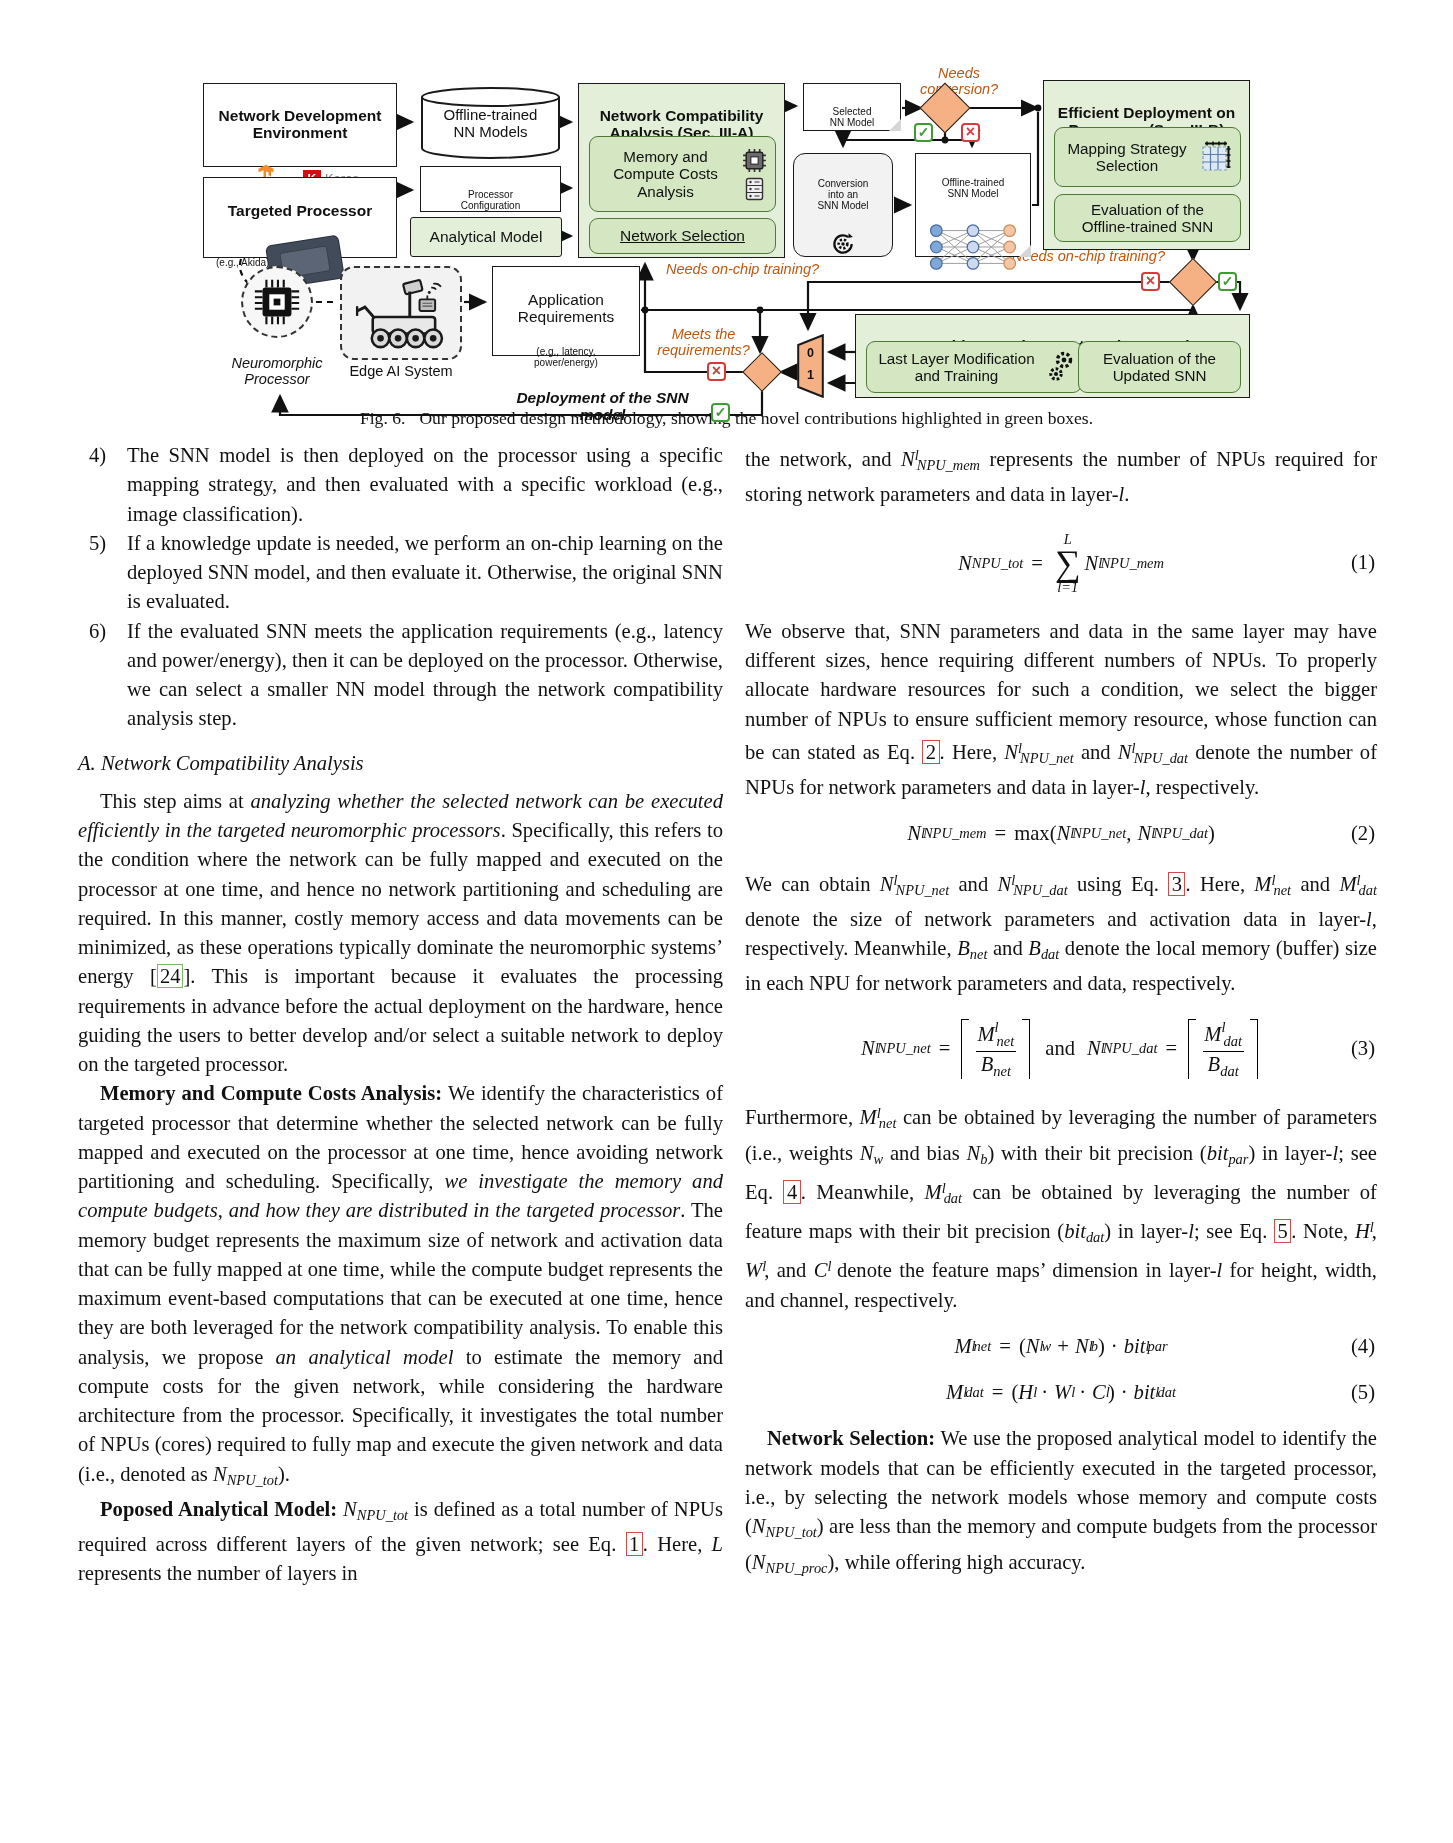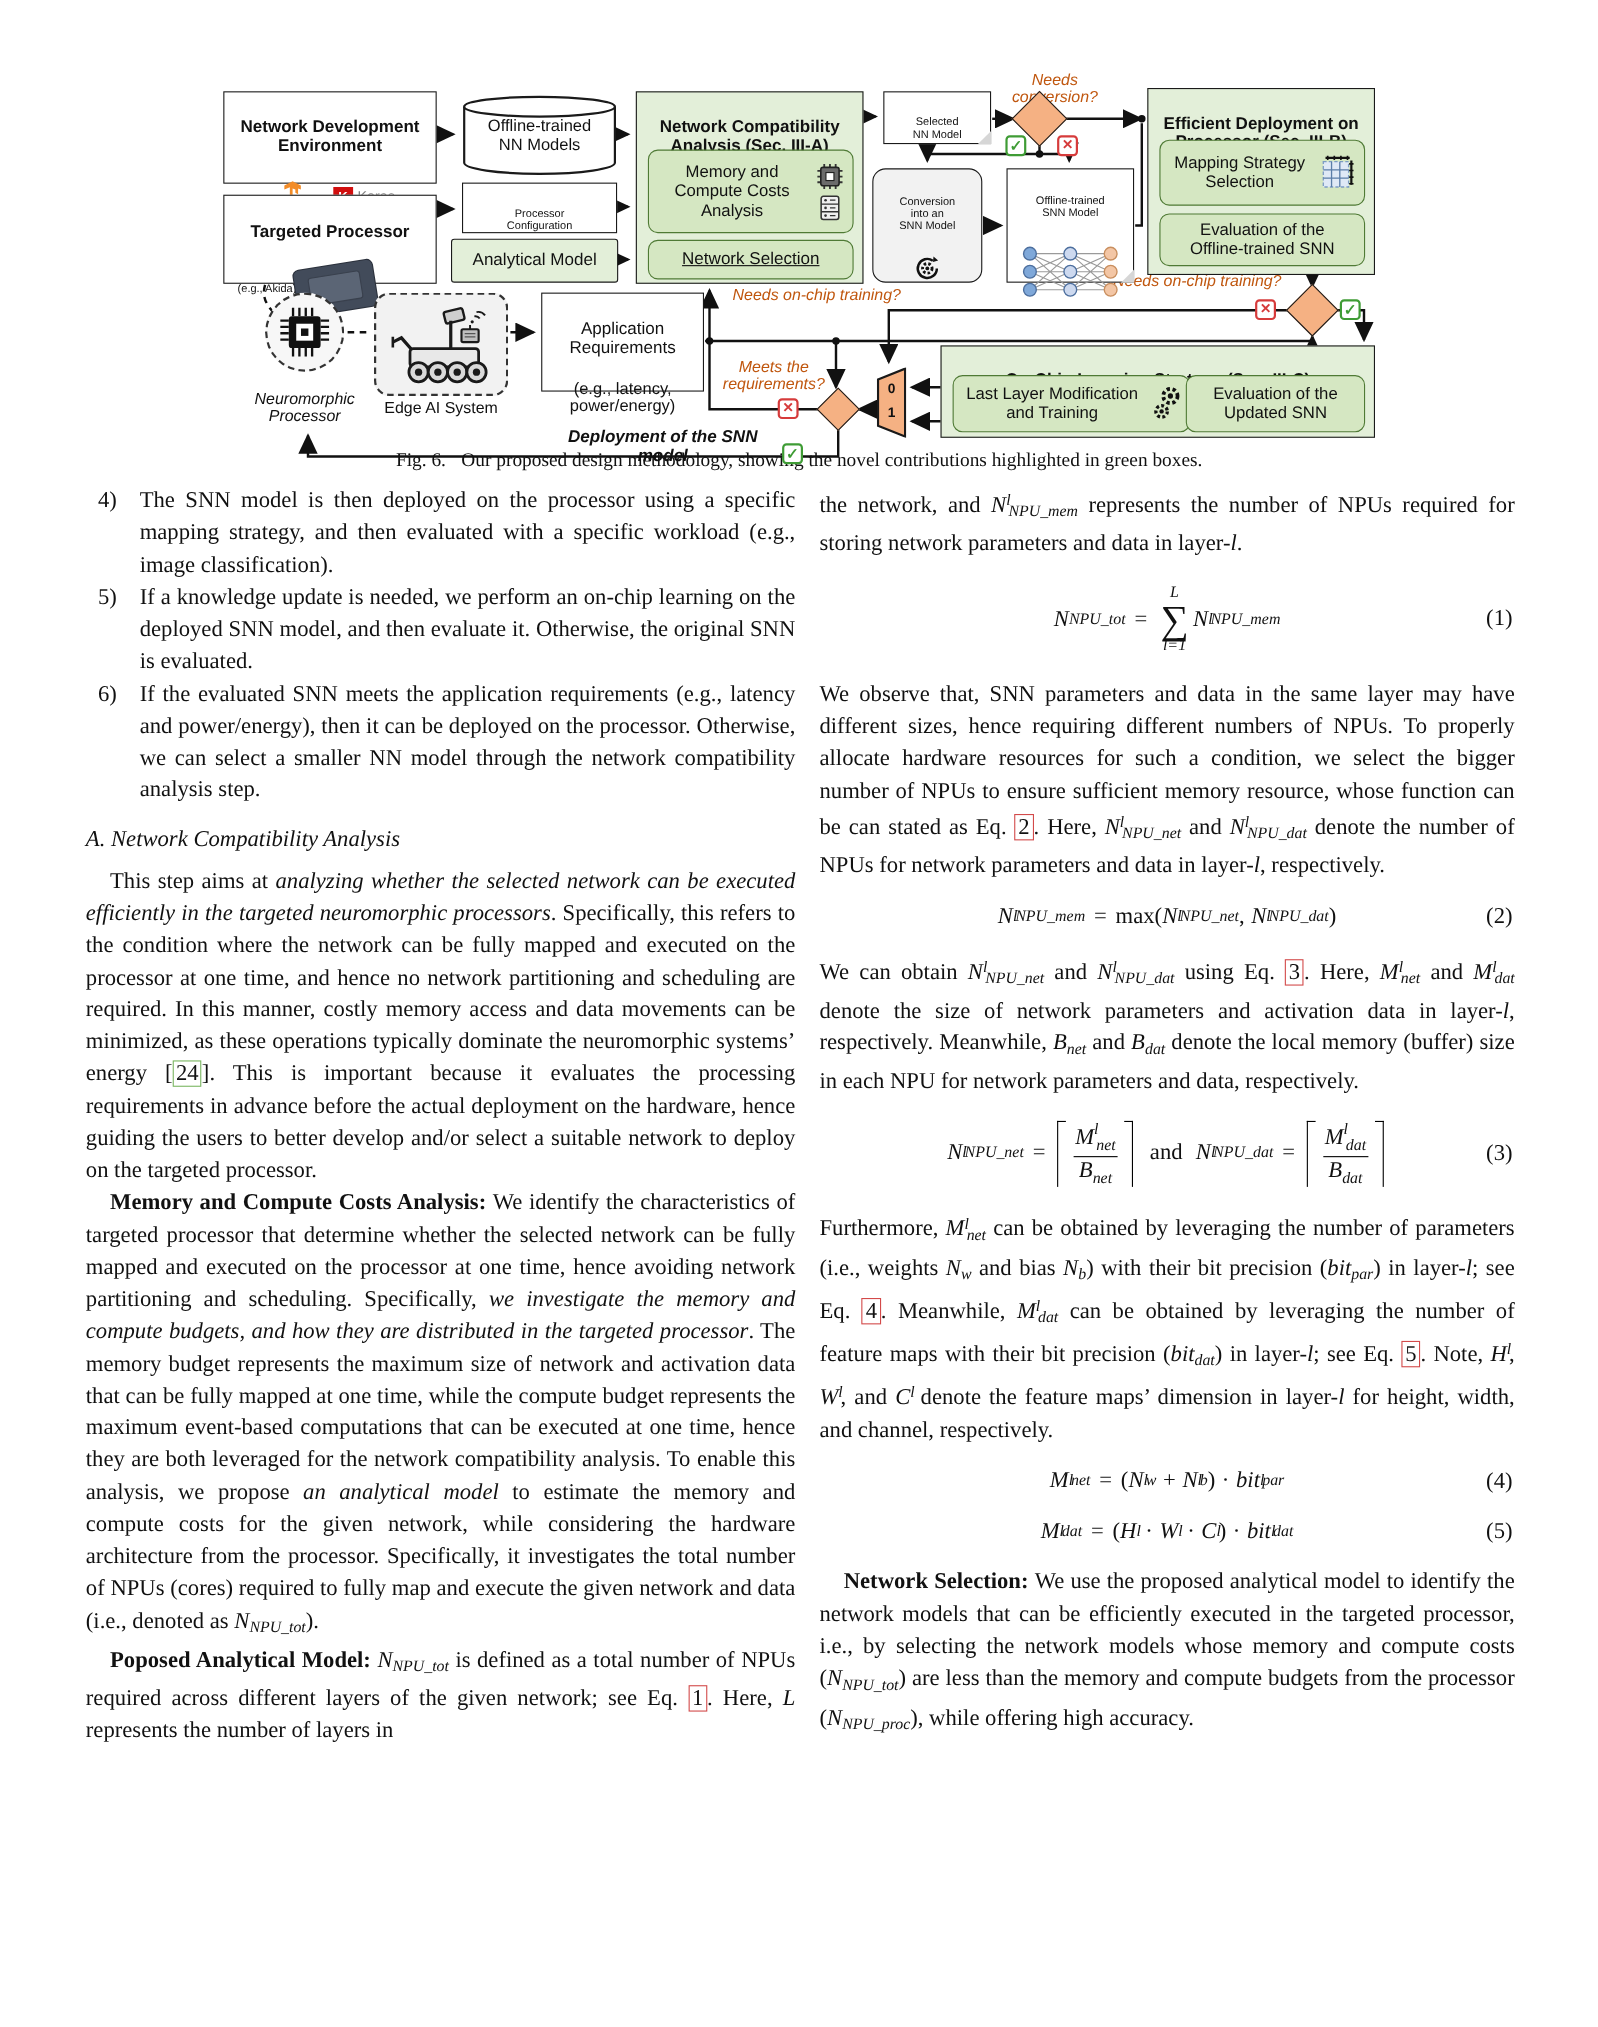--- a/index.html
+++ b/index.html
@@ -300,21 +300,21 @@
             <circle cx="68" cy="66" r="3.4"></circle>
             <circle cx="86" cy="66" r="3.4"></circle>
         </g>
       </svg>
     </div>
     <div class="blacklbl" style="left:340px;top:364px;width:122px;">Edge AI System</div>
 
     <div class="fbox" style="left:492px;top:266px;width:148px;height:90px;padding-top:6px;">
       <div class="flabel" style="font-size:15.5px;">Application
 Requirements</div>
-      <div class="flabel" style="font-size:15px;margin-top:2px;">(e.g., latency,
+      <div class="flabel" style="font-size:10px;margin-top:2px;">(e.g., latency,
 power/energy)</div>
     </div>
 
     <div class="orangelbl" style="left:660px;top:262px;width:165px;">Needs on-chip training?</div>
     <div class="orangelbl" style="left:636px;top:327px;width:135px;">Meets the
 requirements?</div>
     <div class="icon-x" style="left:707px;top:362px;">×</div>
     <div class="diamond" style="left:748px;top:358px;width:28px;height:28px;"></div>
 
     <div class="mux" style="left:797px;top:334px;width:27px;height:64px;">

